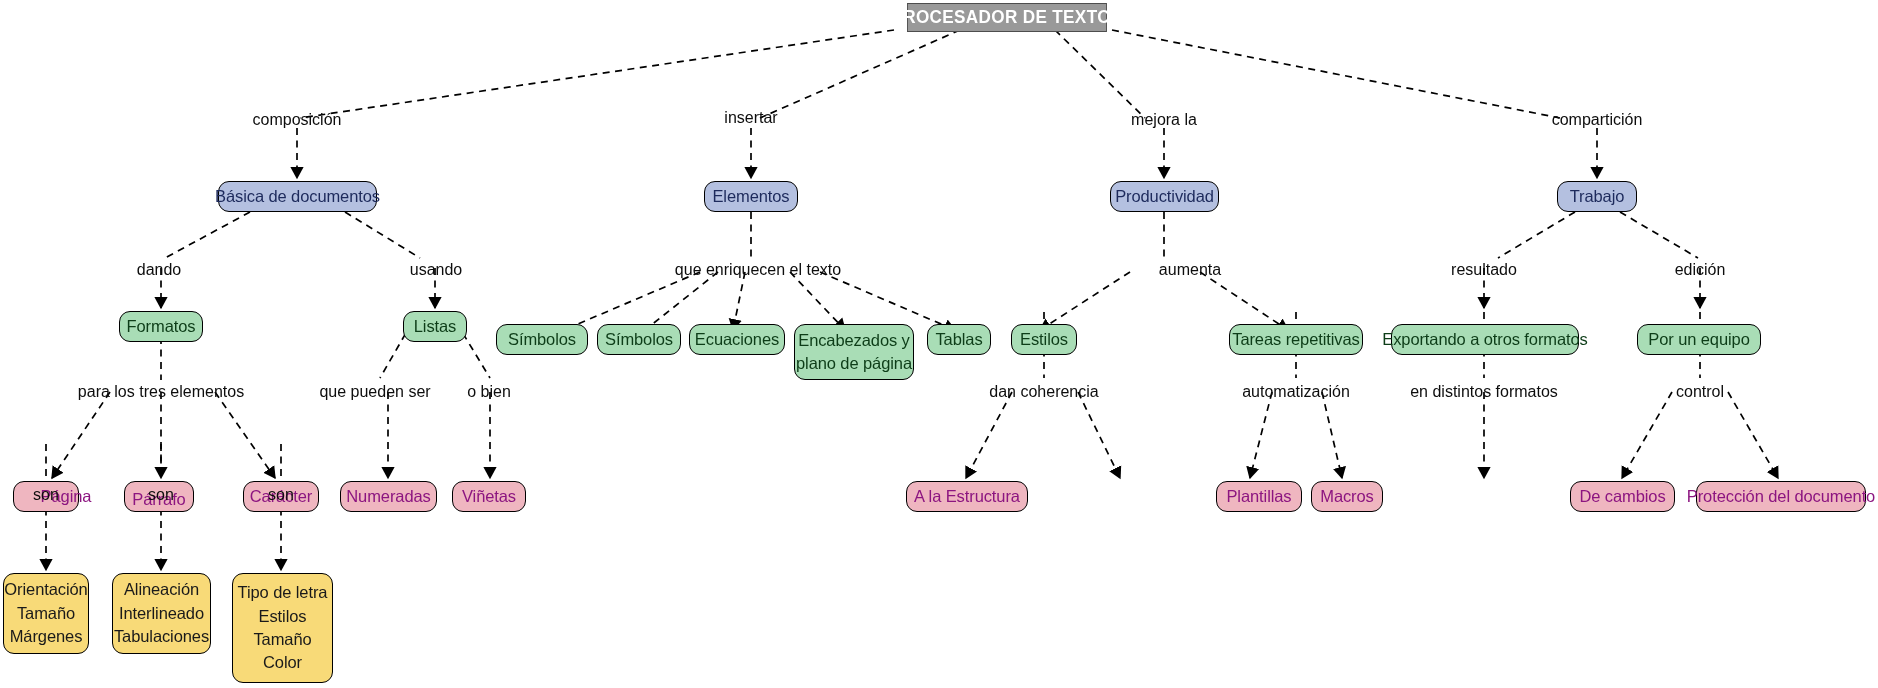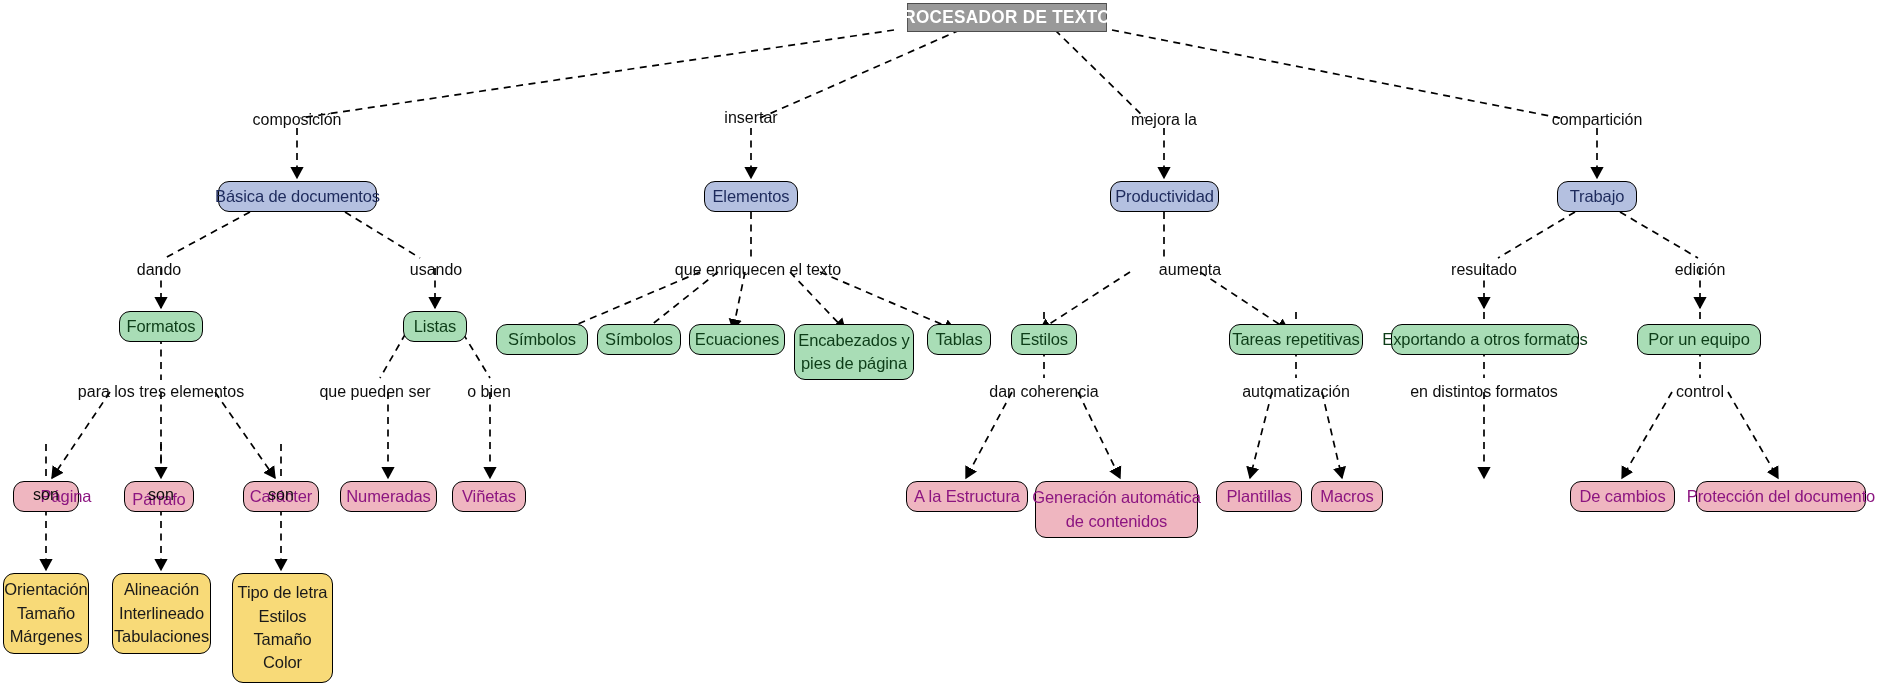--- a/index.html
+++ b/index.html
@@ -196,21 +196,21 @@
     <span class="line">Símbolos</span>
   </div>
   <div class="node lvl-green" style="left:597px;top:324px;width:84px;height:31px;">
     <span class="line">Símbolos</span>
   </div>
   <div class="node lvl-green" style="left:689px;top:324px;width:96px;height:31px;">
     <span class="line">Ecuaciones</span>
   </div>
   <div class="node lvl-green" style="left:794px;top:324px;width:120px;height:56px;">
     <span class="line">Encabezados y</span>
-    <span class="line">pies de página</span>
+    <span class="line">plano de página</span>
   </div>
   <div class="node lvl-green" style="left:927px;top:324px;width:64px;height:31px;">
     <span class="line">Tablas</span>
   </div>
   <div class="node lvl-green" style="left:1011px;top:324px;width:66px;height:31px;">
     <span class="line">Estilos</span>
   </div>
   <div class="node lvl-green" style="left:1229px;top:324px;width:134px;height:31px;">
     <span class="line">Tareas repetitivas</span>
   </div>
@@ -240,24 +240,20 @@
   </div>
   <div class="node lvl-pink" style="left:340px;top:481px;width:97px;height:31px;">
     <span class="line">Numeradas</span>
   </div>
   <div class="node lvl-pink" style="left:452px;top:481px;width:74px;height:31px;">
     <span class="line">Viñetas</span>
   </div>
   <div class="node lvl-pink" style="left:906px;top:481px;width:122px;height:31px;">
     <span class="line">A la Estructura</span>
   </div>
-  <div class="node lvl-pink" style="left:1035px;top:481px;width:163px;height:57px;">
-    <span class="line">Generación automática</span>
-    <span class="line">de contenidos</span>
-  </div>
   <div class="node lvl-pink" style="left:1216px;top:481px;width:86px;height:31px;">
     <span class="line">Plantillas</span>
   </div>
   <div class="node lvl-pink" style="left:1311px;top:481px;width:72px;height:31px;">
     <span class="line">Macros</span>
   </div>
   <div class="node lvl-pink" style="left:1570px;top:481px;width:105px;height:31px;">
     <span class="line">De cambios</span>
   </div>
   <div class="node lvl-pink" style="left:1696px;top:481px;width:170px;height:31px;">

